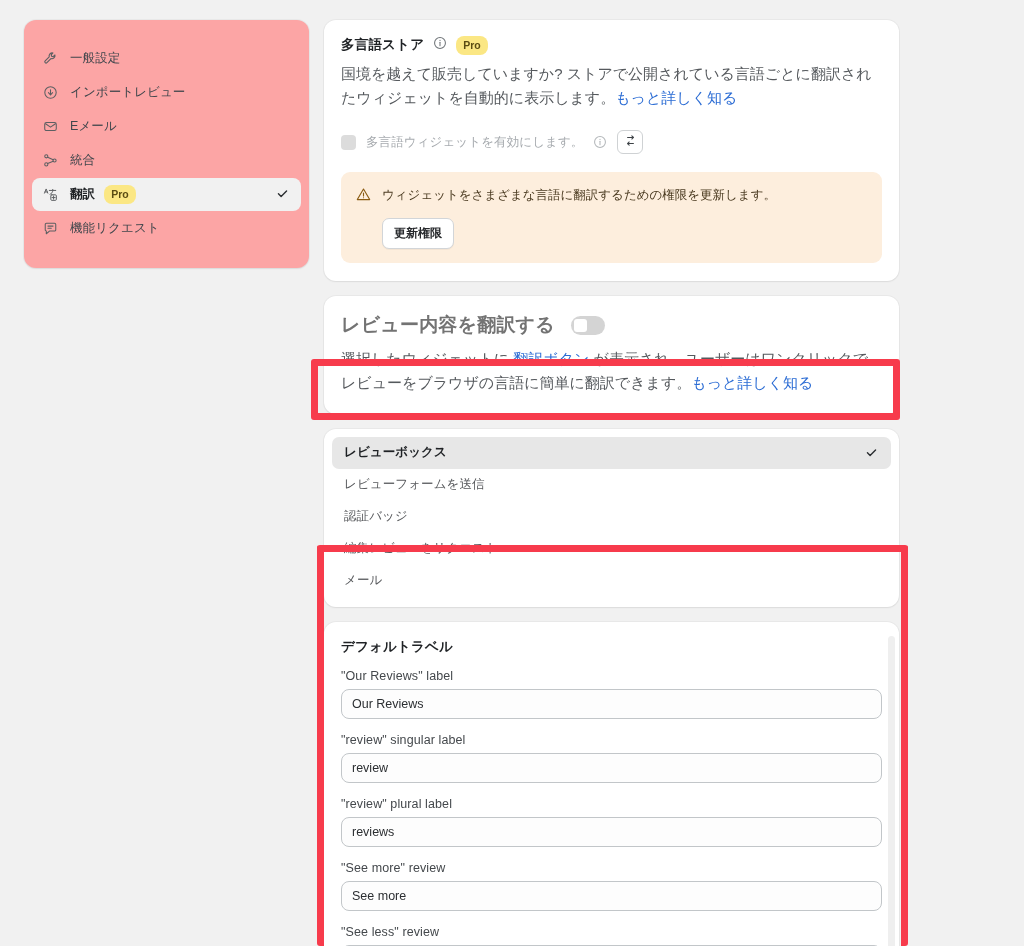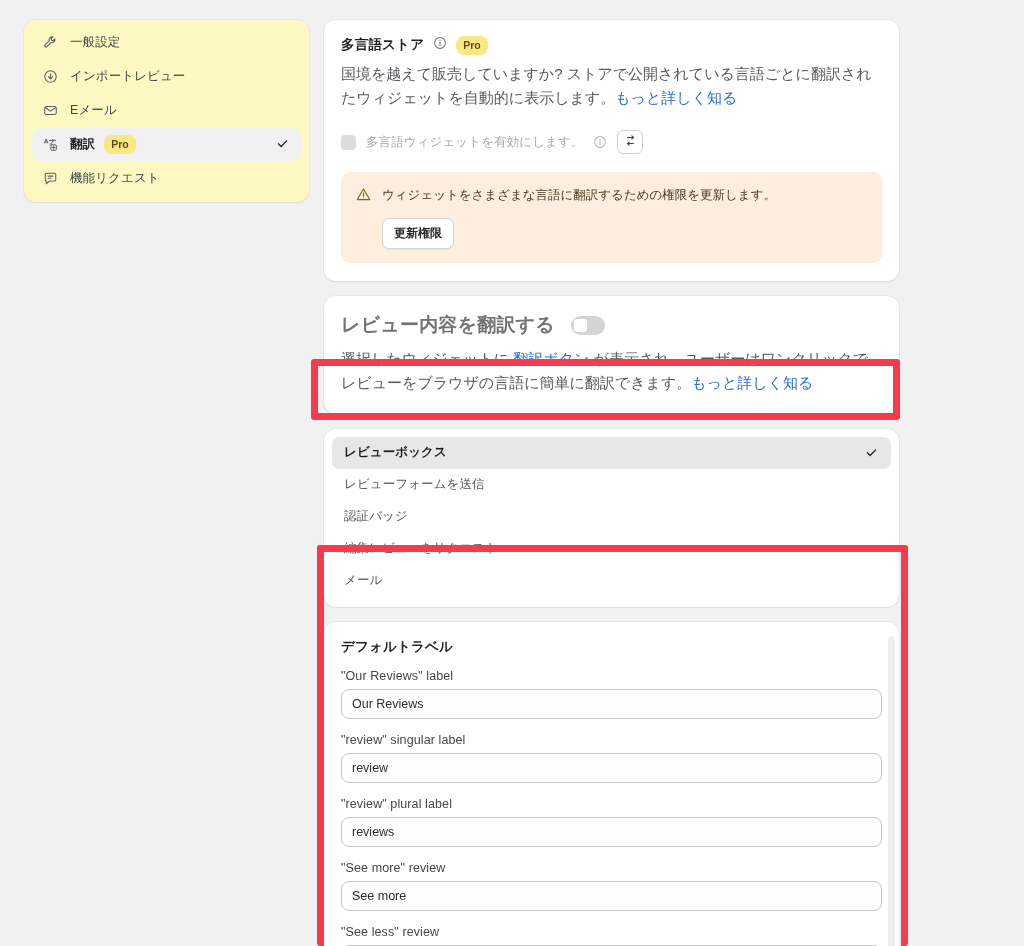--- a/index.html
+++ b/index.html
@@ -17,24 +17,24 @@
     width: 1024px;
     height: 946px;
   }
 
   
   .sidebar {
     position: absolute;
     left: 24px;
     top: 20px;
     width: 285px;
-    background: #fef9c3;
+    background: #fca5a5;
     border-radius: 12px;
     box-shadow: 0 1px 2px rgba(0,0,0,0.06), 0 0 0 1px rgba(0,0,0,0.035);
-    padding: 6px 8px;
+    padding: 22px 8px;
   }
   .nav-item {
     display: flex;
     align-items: center;
     height: 33px;
     padding: 0 10px;
     border-radius: 8px;
     cursor: pointer;
     position: relative;
     margin-bottom: 1px;
@@ -293,20 +293,31 @@
     <div class="nav-item">
       <span class="nav-icon">
         <svg width="15" height="15" viewBox="0 0 20 20" fill="none" stroke="currentColor" stroke-width="1.4" stroke-linecap="round" stroke-linejoin="round">
           <rect x="2.3" y="4.6" width="15.4" height="10.8" rx="2.4"></rect>
           <path d="M3.4 6.4 10 10.9l6.6-4.5"></path>
         </svg>
       </span>
       <span class="nav-label">Eメール</span>
     </div>
 
+    <div class="nav-item">
+      <span class="nav-icon">
+        <svg width="15" height="15" viewBox="0 0 20 20" fill="none" stroke="currentColor" stroke-width="1.4" stroke-linecap="round" stroke-linejoin="round">
+          <circle cx="4.4" cy="4.4" r="2.1"></circle>
+          <circle cx="4.4" cy="15.2" r="2.1"></circle>
+          <circle cx="15.4" cy="10" r="2.1"></circle>
+          <path d="M6.2 5.8 13.6 9M6.2 13.9 13.6 11"></path>
+        </svg>
+      </span>
+      <span class="nav-label">統合</span>
+    </div>
 
     <div class="nav-item active">
       <span class="nav-icon">
         <svg width="15" height="15" viewBox="0 0 20 20" fill="none" stroke="currentColor" stroke-width="1.3" stroke-linecap="round" stroke-linejoin="round">
           <path d="M2 8.2 4.2 2.6 6.4 8.2M2.7 6.6h3"></path>
           <rect x="10.4" y="10.4" width="7.4" height="7.4" rx="1.4"></rect>
           <path d="M12 14.1h4.2M14.1 12v4.2"></path>
           <path d="M8.4 4.6h8.6M13 3.2v1.4c0 2.4-1.6 4.3-3.6 5.1"></path>
         </svg>
       </span>

